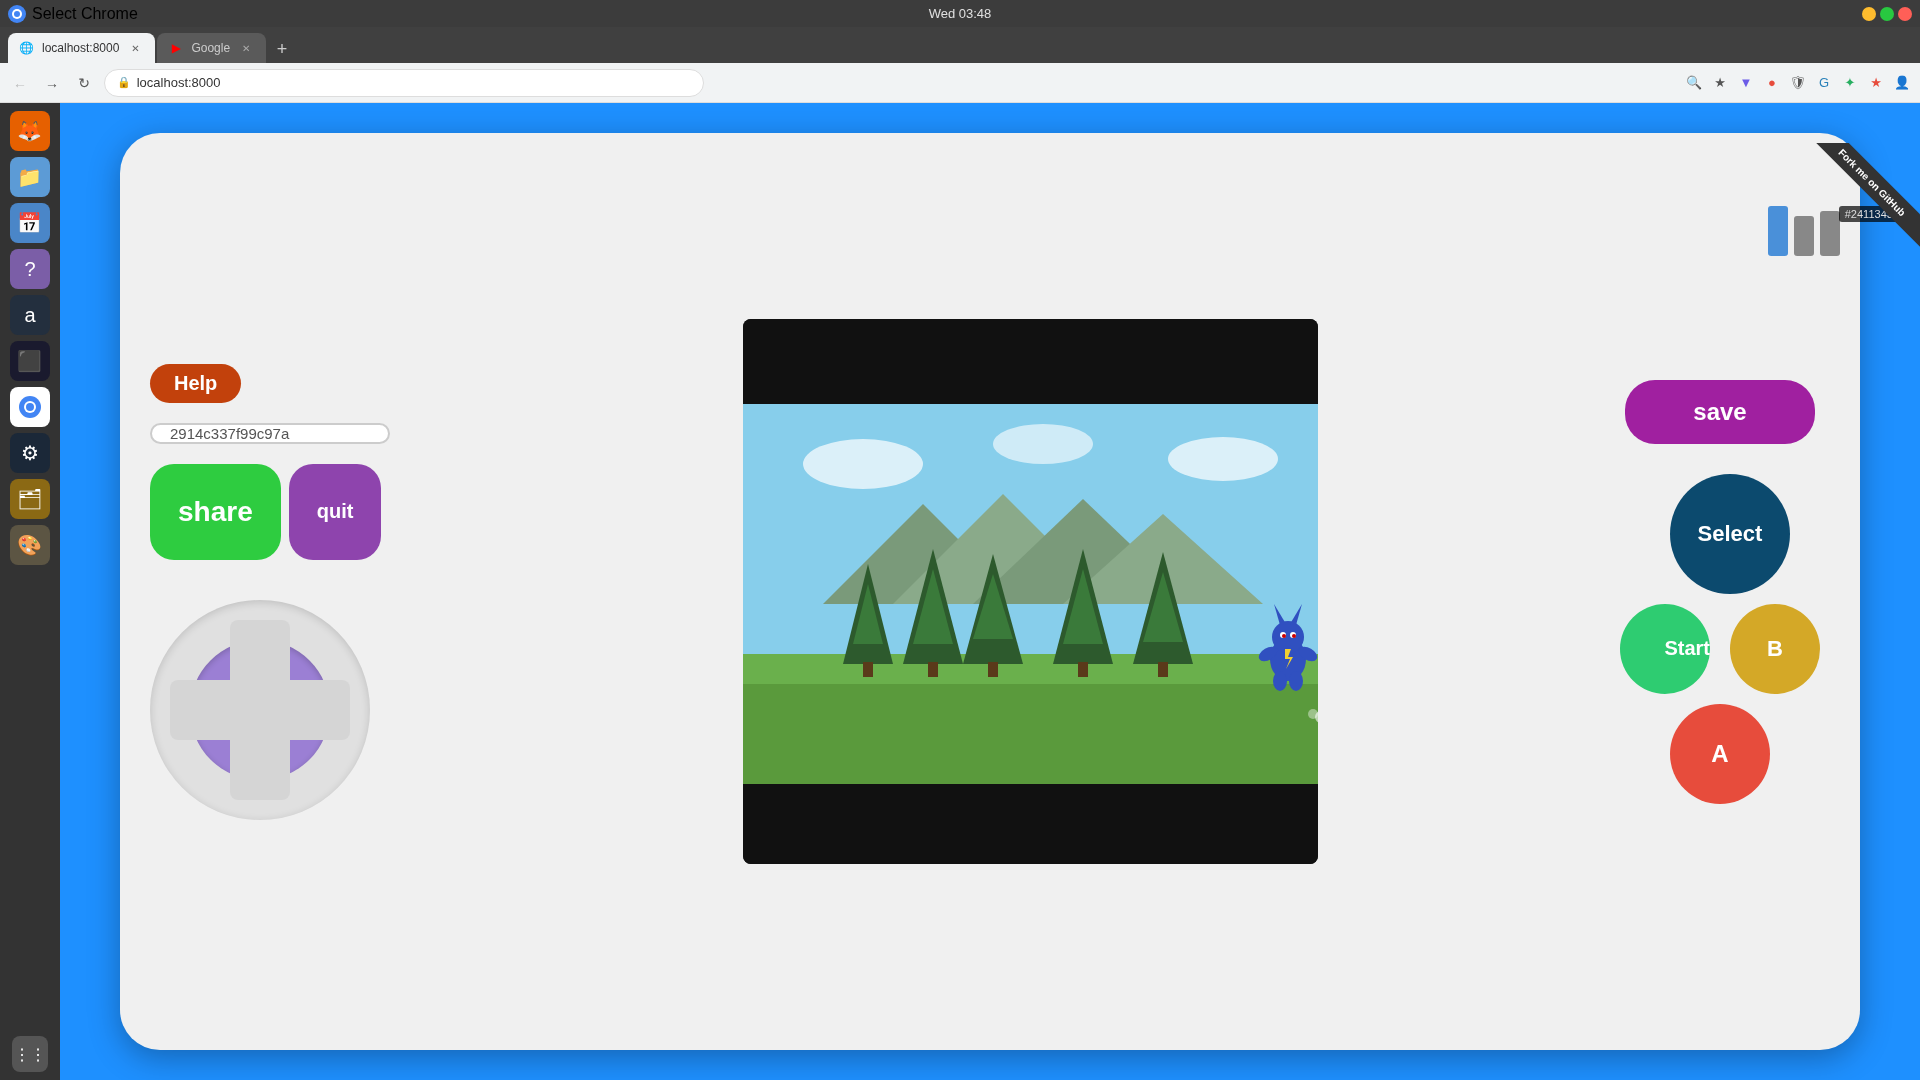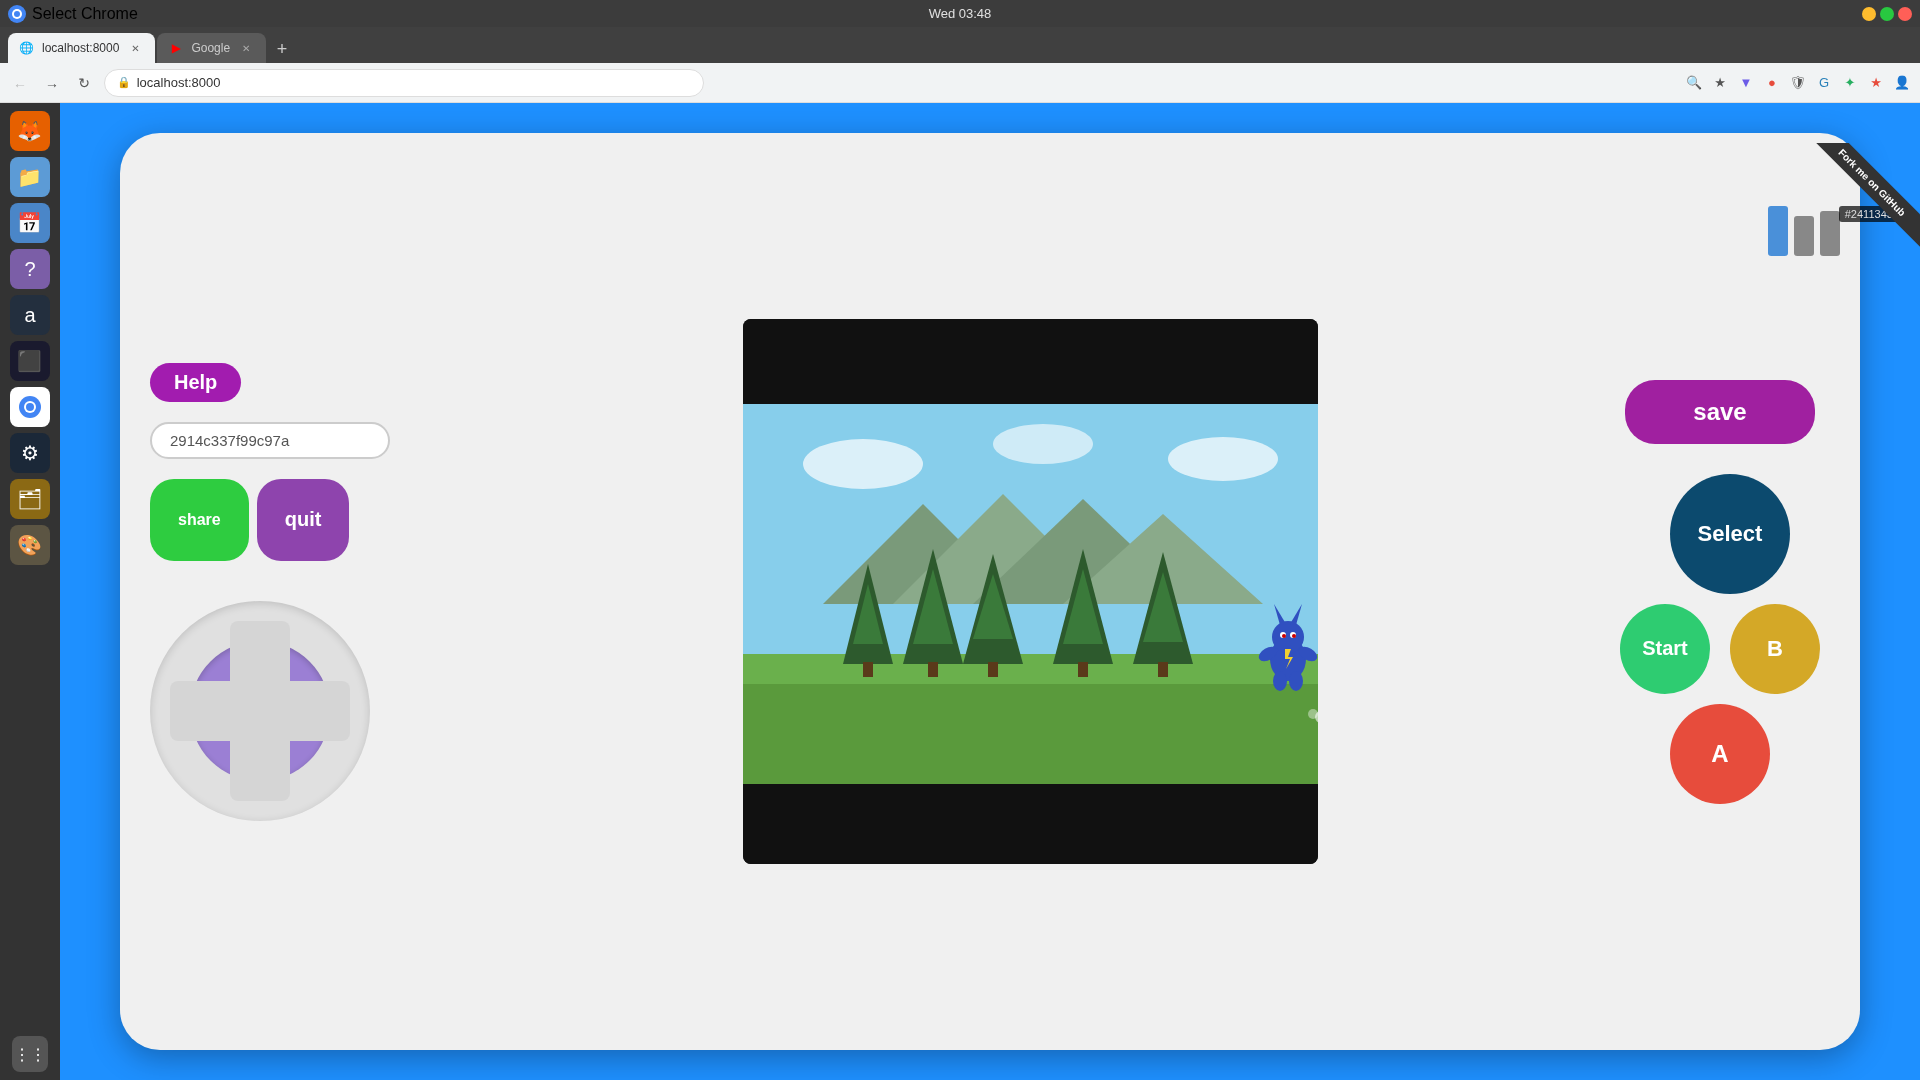--- a/index.html
+++ b/index.html
@@ -266,39 +266,39 @@
       padding: 8px 24px;
       font-size: 20px;
       cursor: pointer;
       font-weight: bold;
     }
 
     .session-id-input {
       background: white;
       border: 2px solid #ccc;
       border-radius: 20px;
-      padding: 8px 18px;
+      padding: 0 18px;
       font-size: 15px;
       color: #555;
       width: 240px;
       outline: none;
     }
 
     .action-buttons {
       display: flex;
       gap: 8px;
     }
 
     .share-btn {
       background: #2ecc40;
       color: white;
       border: none;
       border-radius: 24px;
       padding: 32px 28px;
-      font-size: 16px;
+      font-size: 28px;
       cursor: pointer;
       font-weight: bold;
     }
 
     .quit-btn {
       background: #8e44ad;
       color: white;
       border: none;
       border-radius: 24px;
       padding: 14px 28px;
@@ -431,20 +431,21 @@
     .start-btn {
       width: 90px;
       height: 90px;
       background: #2ecc71;
       color: white;
       border: none;
       border-radius: 50%;
       font-size: 20px;
       font-weight: bold;
       cursor: pointer;
+      text-align: right;
     }
 
     .b-btn {
       width: 90px;
       height: 90px;
       background: #d4a827;
       color: white;
       border: none;
       border-radius: 50%;
       font-size: 22px;
@@ -714,21 +715,21 @@
 
   <div style="position:absolute;top:40px;right:0;width:130px;height:130px;overflow:hidden;z-index:300;">
     <div style="position:absolute;top:28px;right:-32px;width:160px;background:#333;color:white;text-align:center;font-size:10px;font-weight:bold;padding:6px 0;transform:rotate(45deg);transform-origin:center;">
       <span>Fork me on GitHub</span>
     </div>
   </div>
 
   <div class="game-panel">
 
     <div class="left-panel">
-      <button class="help-btn" style="background: #a21caf;">Help</button>
+      <button class="help-btn" style="background: #c2410c;">Help</button>
 
       <input type="text" class="session-id-input" value="2914c337f99c97a" placeholder="2914c337f99c97a" style="">
 
       <div class="action-buttons">
         <button class="share-btn" style="background: rgb(46, 204, 64);">share</button>
         <button class="quit-btn" style="background: rgb(142, 68, 173);">quit</button>
       </div>
 
       <div class="dpad-container">
 

